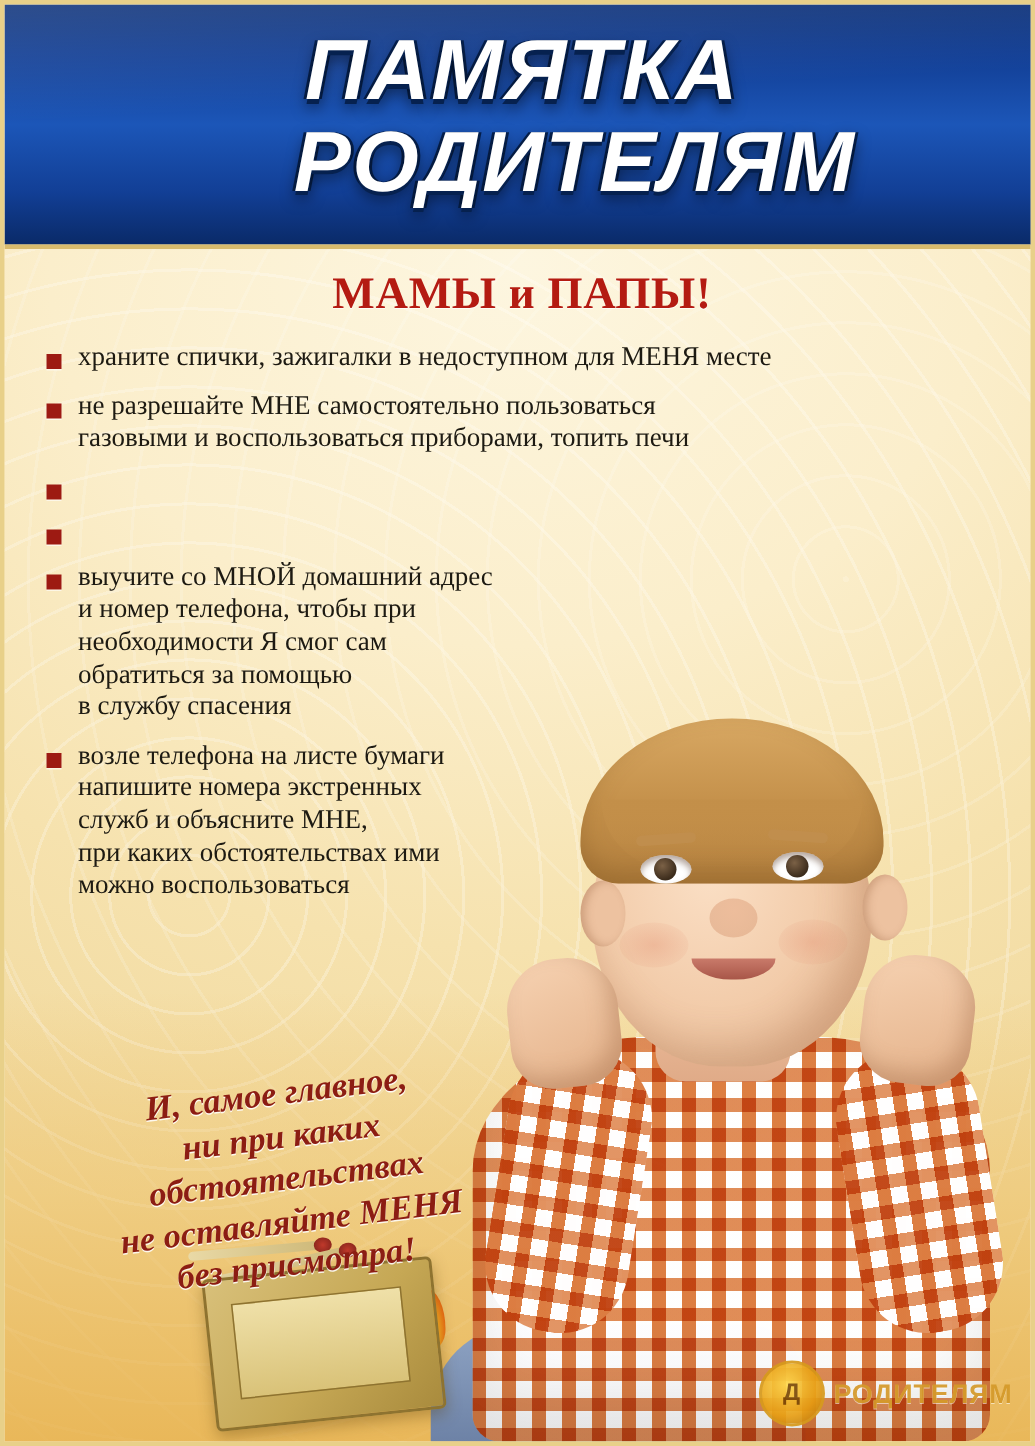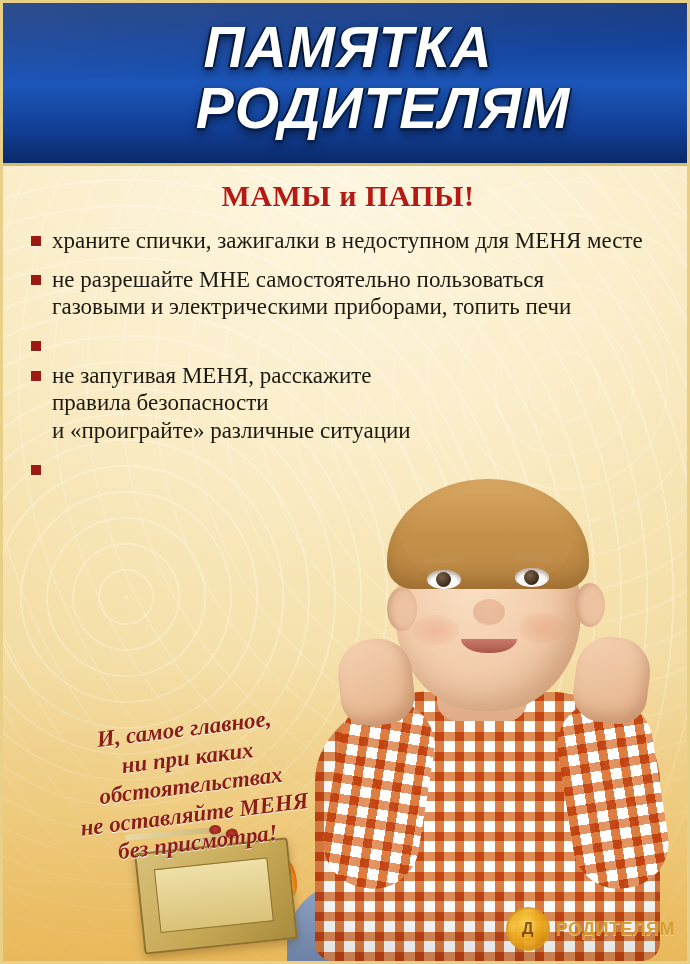--- a/index.html
+++ b/index.html
@@ -119,21 +119,21 @@
     flex: 0 0 auto;
     width: 10px;
     height: 10px;
     background: #9d1a12;
     margin-top: 9px;
     margin-right: 11px;
     box-shadow: 0 1px 0 rgba(255,255,255,.6);
   }
   .item-text {
     font-family: "Liberation Serif", serif;
-    font-size: 23px;
+    font-size: 18px;
     line-height: 1.2;
     color: #1d1a12;
     white-space: pre-line;
   }
   .item.narrow .item-text { max-width: 330px; }
   .item.mid .item-text { max-width: 395px; }
 
   
   .photo {
     position: absolute;
@@ -441,32 +441,43 @@
   </div>
 
   <div class="list">
     <div class="item">
       <span class="bullet"></span>
       <span class="item-text">храните спички, зажигалки в недоступном для МЕНЯ месте</span>
     </div>
     <div class="item">
       <span class="bullet"></span>
       <span class="item-text">не разрешайте МНЕ самостоятельно пользоваться
-газовыми и электрическими приборами, топить печи</span>
+газовыми и воспользоваться приборами, топить печи</span>
     </div>
     <div class="item">
       <span class="bullet"></span>
     </div>
     <div class="item mid">
       <span class="bullet"></span>
-      <span class="item-text">не запугивая МЕНЯ, расскажите правила безопасности
-и «проиграйте» различные ситуации</span>
     </div>
     <div class="item narrow">
       <span class="bullet"></span>
+      <span class="item-text">выучите со МНОЙ домашний адрес
+и номер телефона, чтобы при
+необходимости Я смог сам
+обратиться за помощью
+в службу спасения</span>
+    </div>
+    <div class="item narrow">
+      <span class="bullet"></span>
+      <span class="item-text">возле телефона на листе бумаги
+напишите номера экстренных
+служб и объясните МНЕ,
+при каких обстоятельствах ими
+можно воспользоваться</span>
     </div>
   </div>
 
   <div class="note">И, самое главное,
 ни при каких
 обстоятельствах
 не оставляйте МЕНЯ
 без присмотра!</div>
 
   <div class="watermark">

